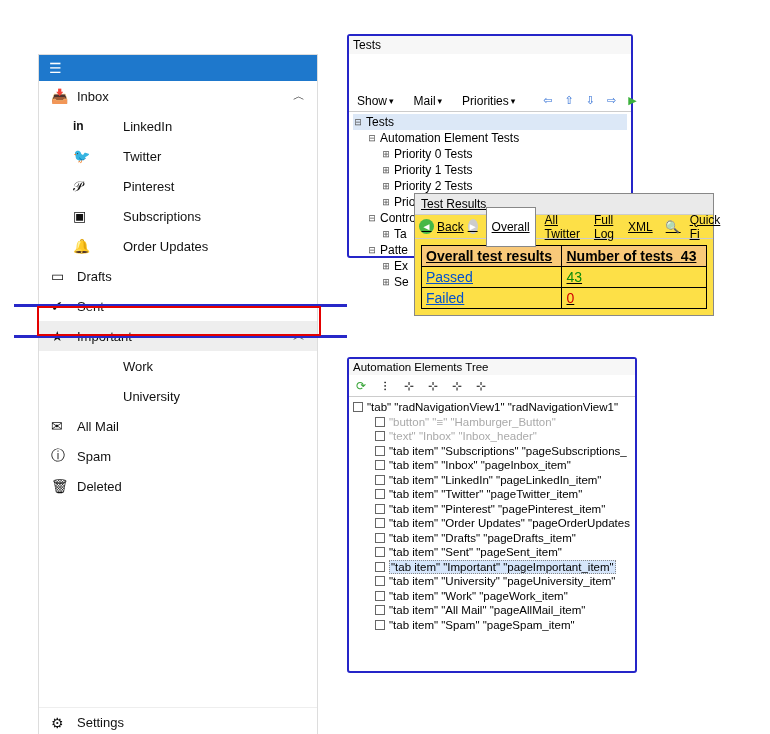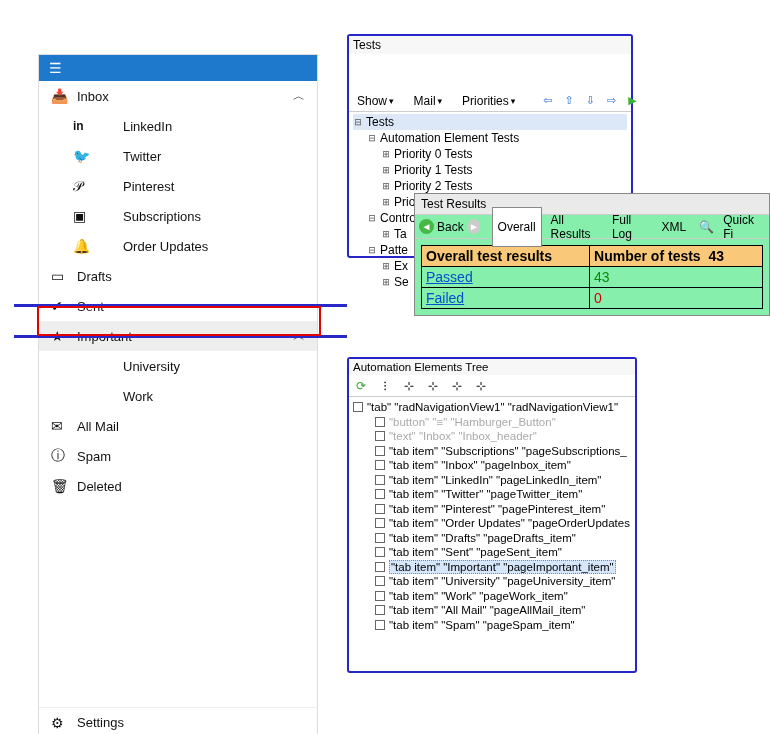--- a/index.html
+++ b/index.html
@@ -32,21 +32,21 @@
 .tests-panel .arrow { width: 16px; height: 16px; display: inline-flex; align-items: center; justify-content: center; font-size: 11px; }
 .tests-panel .tree { padding: 2px 4px; }
 .tree-row { display: flex; align-items: center; height: 16px; gap: 3px; }
 .tree-row .exp { width: 10px; font-size: 9px; color: #555; text-align: center; }
 .tree-row.l0 { padding-left: 0; }
 .tree-row.l1 { padding-left: 14px; }
 .tree-row.l2 { padding-left: 28px; }
 .tree-row.sel { background: #dce8f7; }
 
 
-.results-panel { position: absolute; left: 414px; top: 193px; width: 356px; border: 1px solid #888; background: #86efac; font-size: 12px; z-index: 2; }
+.results-panel { position: absolute; left: 414px; top: 193px; width: 300px; border: 1px solid #888; background: #fde047; font-size: 12px; z-index: 2; text-decoration: underline; }
 .results-panel .title { padding: 3px 6px; background: #eaeaea; border-bottom: 1px solid #ccc; }
 .results-panel .toolbar { display: flex; align-items: center; height: 24px; padding: 0 4px; gap: 4px; border-bottom: 1px solid #ccc; }
 .results-panel .toolbar .back { display: inline-flex; align-items: center; gap: 3px; }
 .results-panel .toolbar .circle { width: 15px; height: 15px; border-radius: 50%; display: inline-flex; align-items: center; justify-content: center; font-size: 10px; color: #fff; }
 .circle.green { background: #47b847; }
 .circle.grey { background: #ccc; color: #888; }
 .results-panel .toolbar .tab { padding: 12px 5px; }
 .results-panel .toolbar .tab.active { border: 1px solid #888; background: #fff; }
 .results-panel .table-wrap { padding: 6px; }
 .results-panel table { border-collapse: collapse; width: 100%; }
@@ -111,25 +111,25 @@
         <span class="icon">✔</span>
         <span>Sent</span>
       </div>
       <div class="nav-item important">
         <span class="icon">★</span>
         <span>Important</span>
         <span class="chevron">︿</span>
       </div>
       <div class="nav-item sub">
         <span class="icon"></span>
+        <span>Work</span>
+      </div>
+      <div class="nav-item sub">
+        <span class="icon"></span>
         <span>University</span>
-      </div>
-      <div class="nav-item sub">
-        <span class="icon"></span>
-        <span>Work</span>
       </div>
       <div class="nav-item">
         <span class="icon">✉</span>
         <span>All Mail</span>
       </div>
       <div class="nav-item">
         <span class="icon">ⓘ</span>
         <span>Spam</span>
       </div>
       <div class="nav-item">
@@ -221,21 +221,21 @@
 <div class="results-panel">
   <div class="title">Test Results</div>
   <div class="toolbar">
     <span class="back">
       <span class="circle green">◄</span>
       <span>Back</span>
     </span>
     <span class="circle grey">►</span>
     <span style="width:4px"></span>
     <span class="tab active">Overall</span>
-    <span class="tab">All Results</span>
+    <span class="tab">All Twitter</span>
     <span class="tab">Full Log</span>
     <span class="tab">XML</span>
     <span style="margin-left:auto"></span>
     <span>🔍</span>
     <span class="tab">Quick Fi</span>
   </div>
   <div class="table-wrap">
     <table>
       <tbody>
           <tr>

